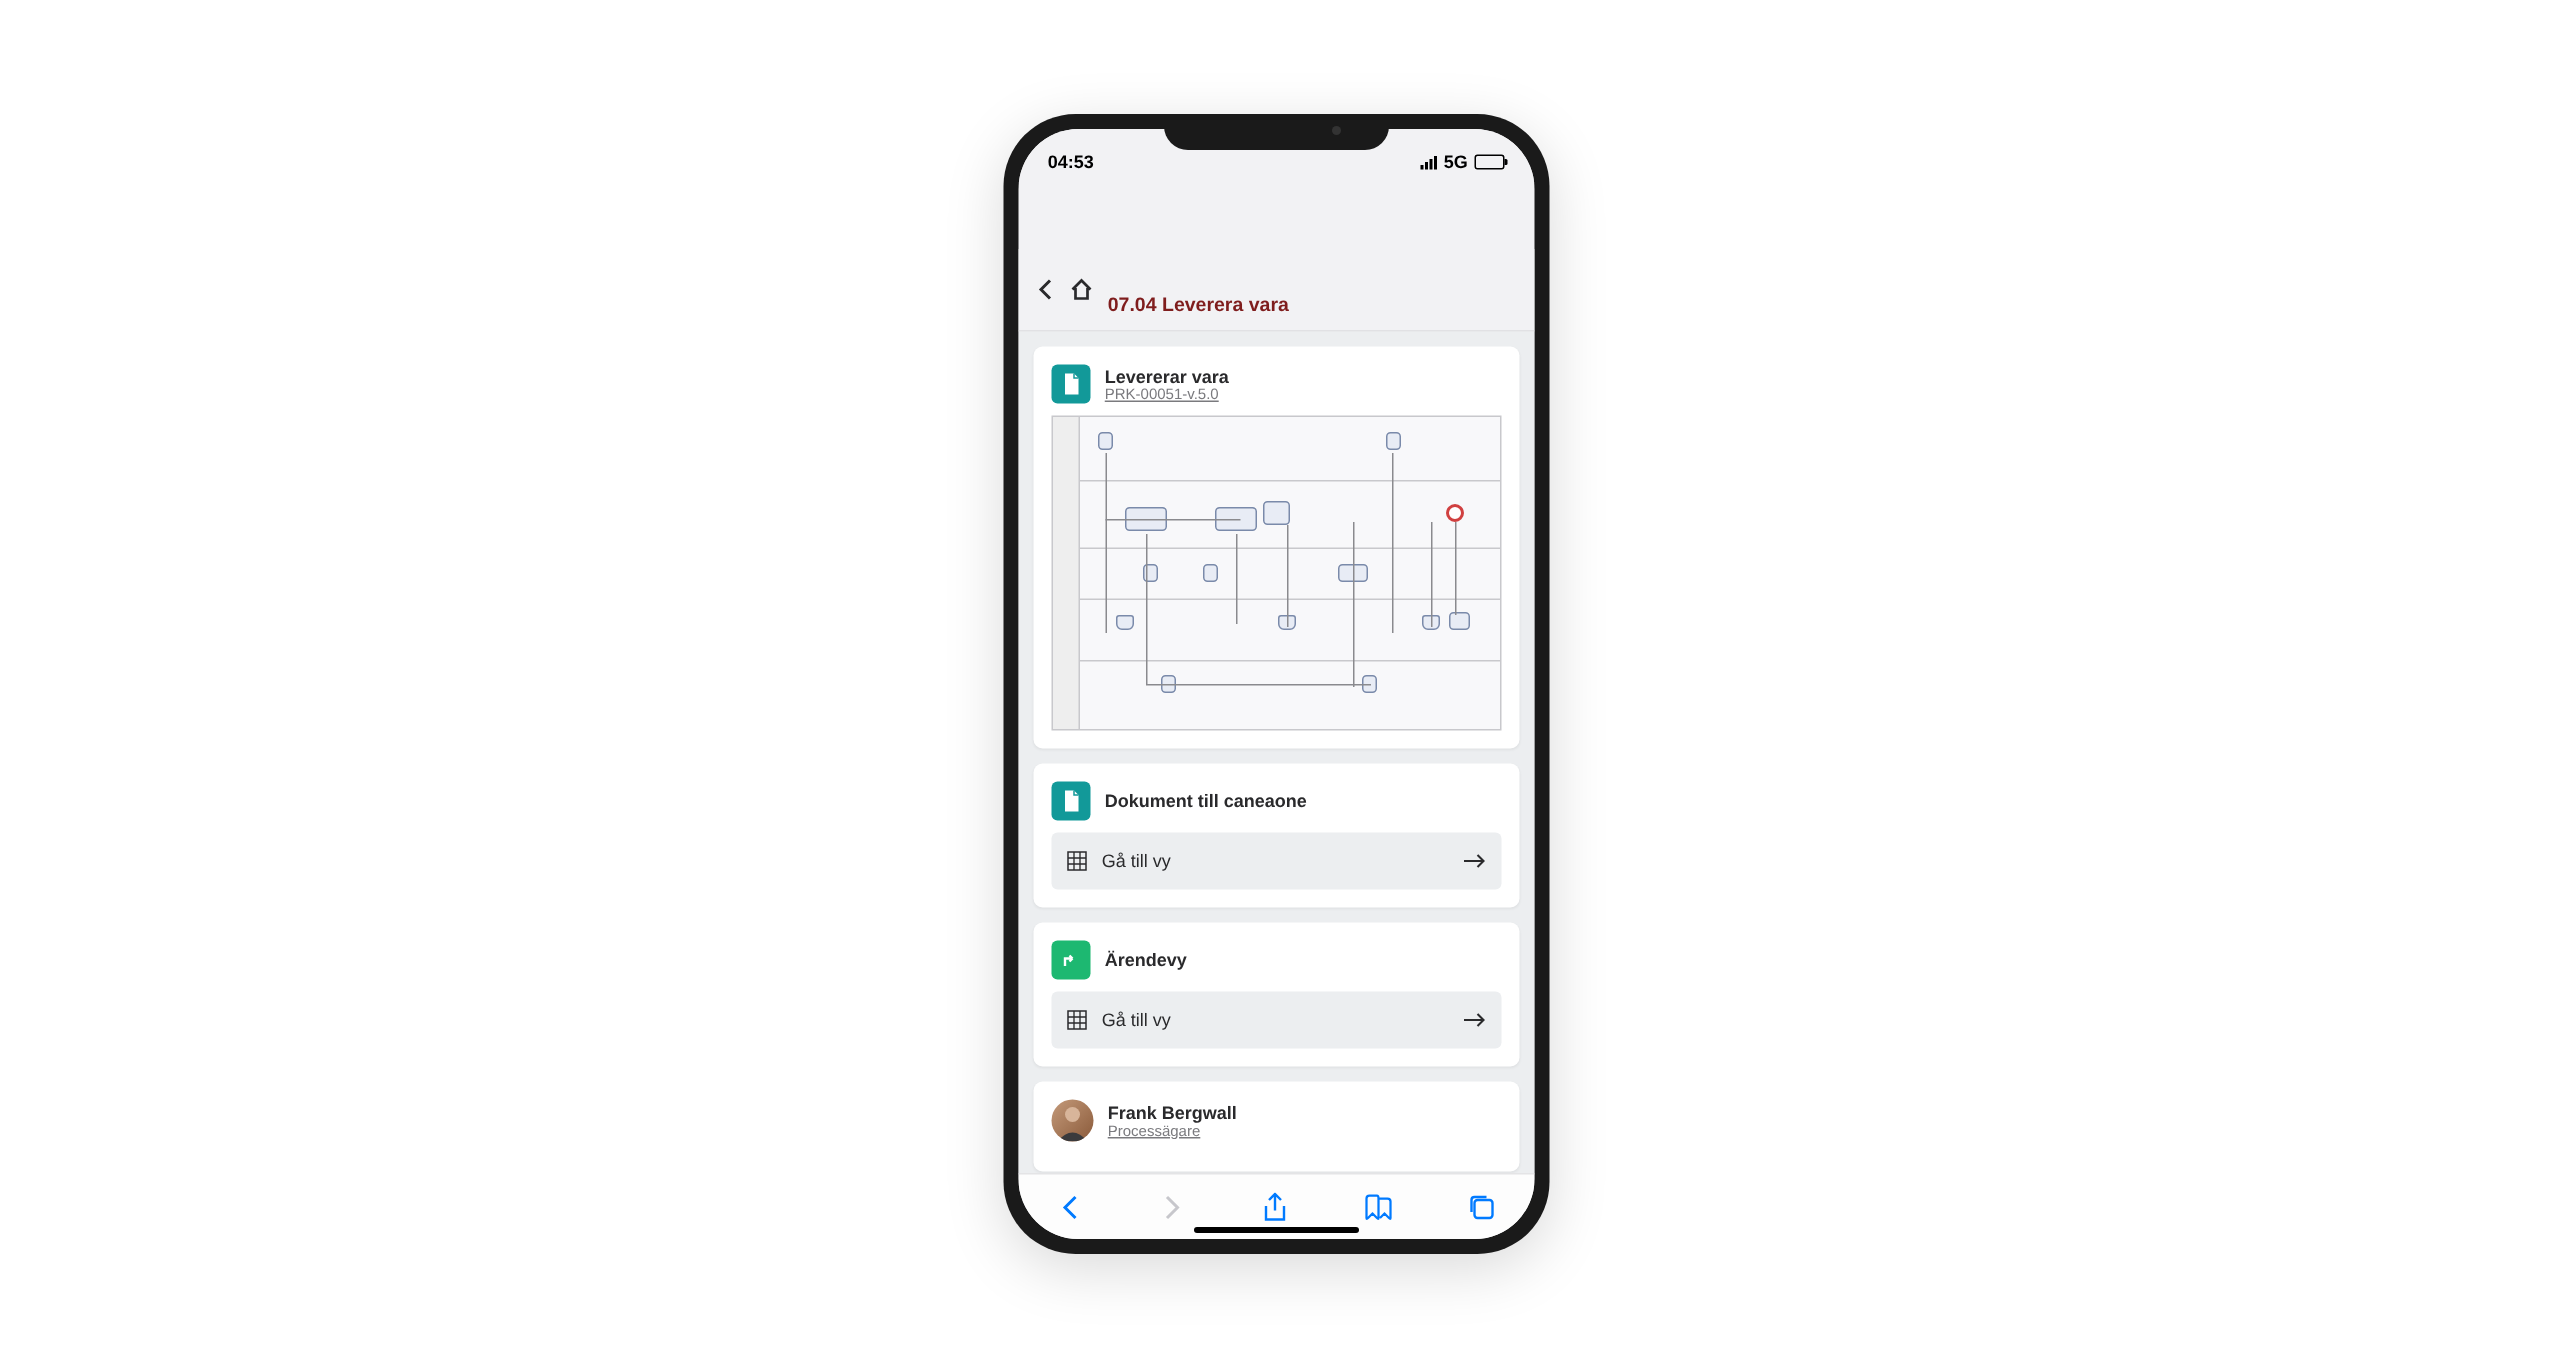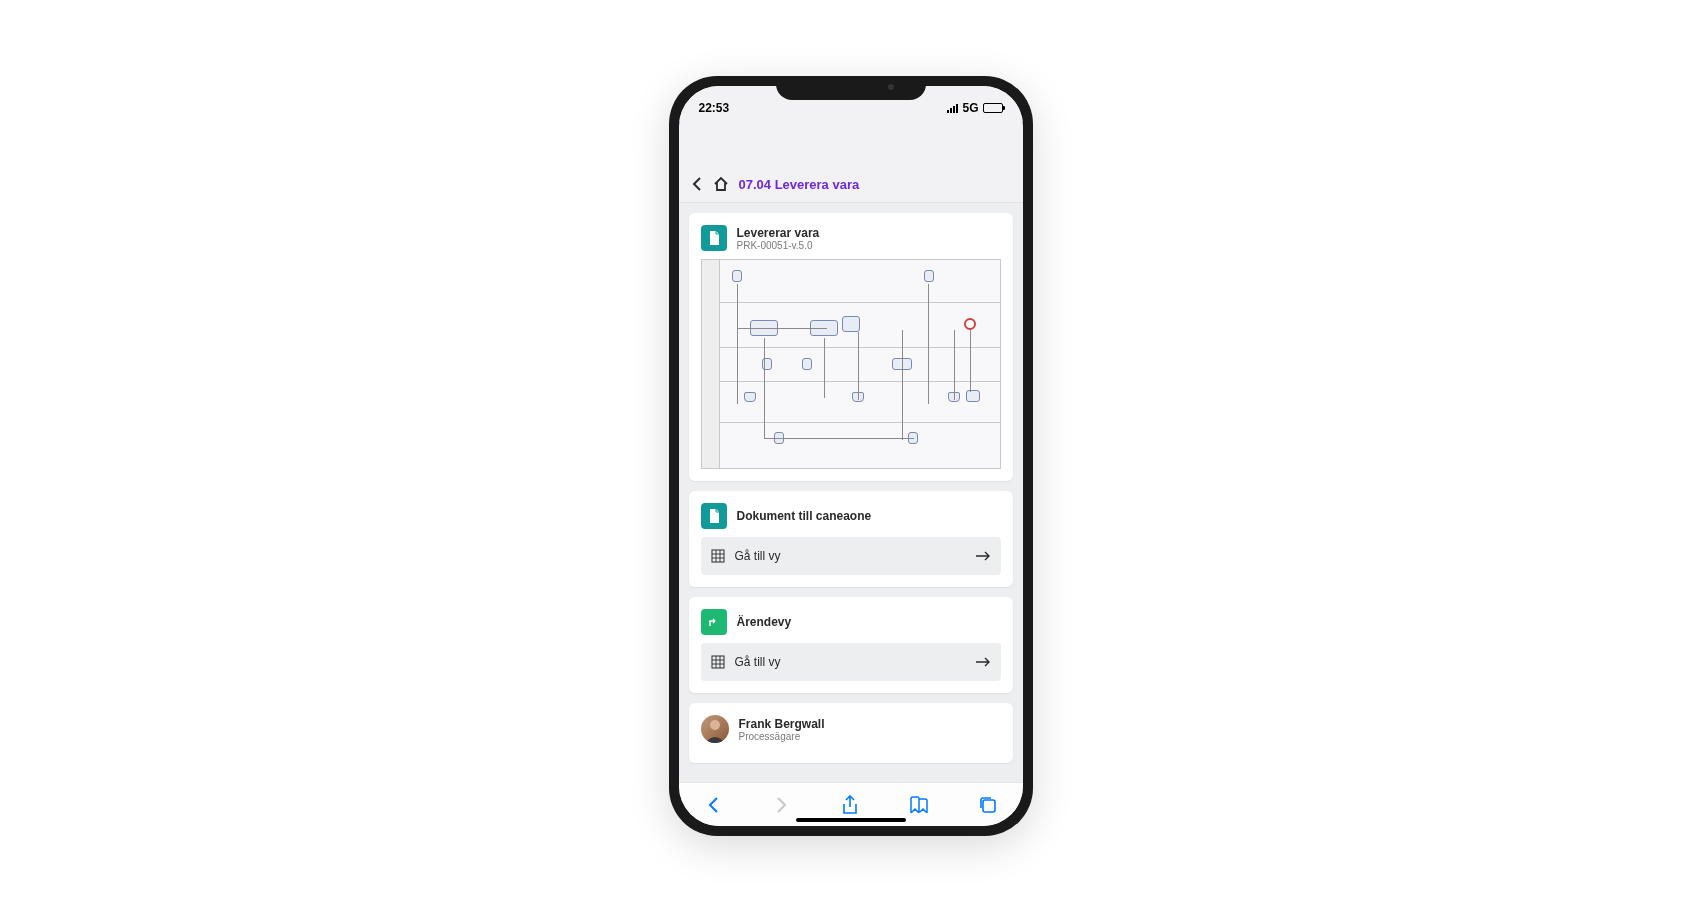--- a/index.html
+++ b/index.html
@@ -102,34 +102,34 @@
     background: #eceef0;
   }
   .page-header {
     background: #f2f2f4;
     padding: 10px 12px;
     display: flex;
     align-items: center;
     gap: 10px;
     border-bottom: 1px solid #e1e1e4;
   }
-  .page-title { font-size: 13px; font-weight: 600; color: #6d28d9; }
+  .page-title { font-size: 13px; font-weight: 600; color: #7f1d1d; margin-top: 19px; }
   .scroll-body { padding: 10px; display:flex; flex-direction:column; gap:10px; }
   .card {
     background: #fff;
     border-radius: 6px;
     box-shadow: 0 1px 2px rgba(0,0,0,0.06);
     padding: 12px;
   }
   .card-header { display:flex; align-items:center; gap:10px; margin-bottom:8px;}
   .icon-box { width:26px; height:26px; border-radius:4px; display:flex; align-items:center; justify-content:center; flex-shrink:0;}
   .teal { background:#129999; }
   .green { background:#1db871; }
   .card-title { font-size:12px; font-weight:600; color:#2a2a2c;text-align:center; }
-  .card-sub { font-size:10px; color:#7a7a7e; }
+  .card-sub { font-size:10px; color:#7a7a7e;text-decoration:underline; }
   .diagram {
     border:1px solid #c8c8cc;
     height: 210px;
     background: linear-gradient(#f8f8fa,#f8f8fa);
     position:relative;
     margin-top:6px;
     font-size:5px;
     color:#666;
   }
   .lane-divider { position:absolute; left:18px; right:0; border-top:1px solid #c8c8cc; }
@@ -178,21 +178,21 @@
   .db-shape { width:12px; height:10px; border-radius: 2px 2px 4px 4px; }
 </style>
 </head>
 <body>
 
 <div class="phone-frame">
   <div class="notch"></div>
   <div class="phone-screen">
 
     <div class="status-bar">
-      <span>22:53</span>
+      <span>04:53</span>
       <div class="status-right">
         <span class="signal-bars">
           <span class="bar b1"></span>
             <span class="bar b2"></span>
             <span class="bar b3"></span>
             <span class="bar b4"></span>
         </span>
         <span>5G</span>
         <span class="battery"><span class="battery-fill"></span></span>
       </div>

